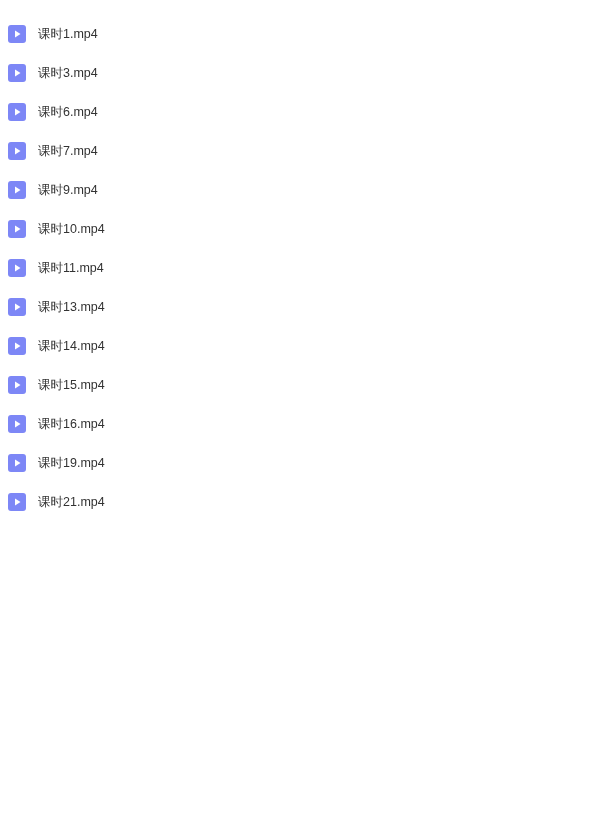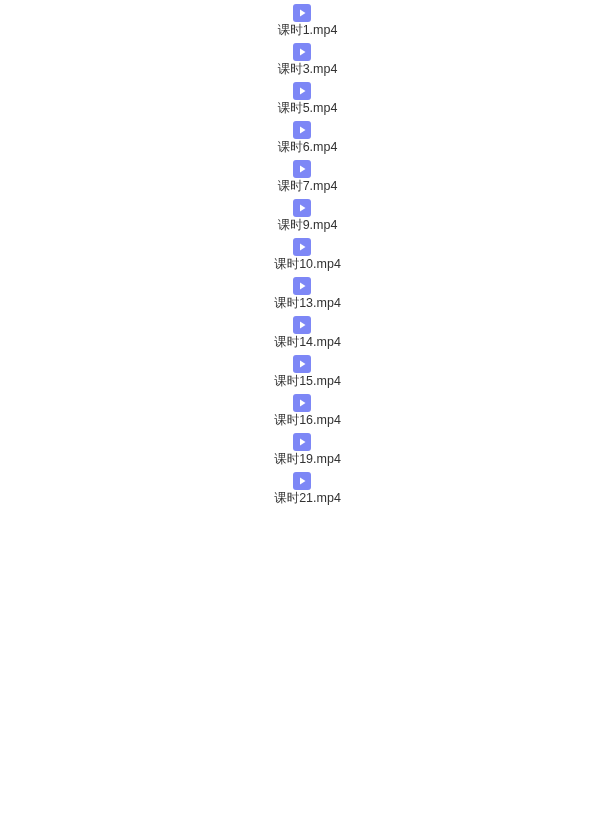--- a/index.html
+++ b/index.html
@@ -12,24 +12,23 @@
       background: #fff;
       width: 611px;
       padding: 4px 4px 4px 8px;
     }
     .file-list {
       display: flex;
       flex-direction: column;
     }
     .file-item {
       display: flex;
-      align-items: center;
+      align-items: flex-end;
       height: 39px;
       cursor: pointer;
-      flex-direction: column;
     }
     .file-icon {
       width: 18px;
       height: 18px;
       margin-right: 12px;
       flex-shrink: 0;
     }
     .file-icon svg {
       display: block;
       width: 18px;
@@ -63,29 +62,20 @@
       </span>
       <span class="file-name">课时3.mp4</span>
     </div>
     <div class="file-item">
       <span class="file-icon">
         <svg viewBox="0 0 18 18" xmlns="http://www.w3.org/2000/svg">
   <rect x="0" y="0" width="18" height="18" rx="3" ry="3" fill="#7d87f6"></rect>
   <path d="M 7 5.5 L 7 12.5 L 12.5 9 Z" fill="#ffffff"></path>
 </svg>
       </span>
-      <span class="file-name">课时5.mp4</span>
-    </div>
-    <div class="file-item">
-      <span class="file-icon">
-        <svg viewBox="0 0 18 18" xmlns="http://www.w3.org/2000/svg">
-  <rect x="0" y="0" width="18" height="18" rx="3" ry="3" fill="#7d87f6"></rect>
-  <path d="M 7 5.5 L 7 12.5 L 12.5 9 Z" fill="#ffffff"></path>
-</svg>
-      </span>
       <span class="file-name">课时6.mp4</span>
     </div>
     <div class="file-item">
       <span class="file-icon">
         <svg viewBox="0 0 18 18" xmlns="http://www.w3.org/2000/svg">
   <rect x="0" y="0" width="18" height="18" rx="3" ry="3" fill="#7d87f6"></rect>
   <path d="M 7 5.5 L 7 12.5 L 12.5 9 Z" fill="#ffffff"></path>
 </svg>
       </span>
       <span class="file-name">课时7.mp4</span>
@@ -100,20 +90,29 @@
       <span class="file-name">课时9.mp4</span>
     </div>
     <div class="file-item">
       <span class="file-icon">
         <svg viewBox="0 0 18 18" xmlns="http://www.w3.org/2000/svg">
   <rect x="0" y="0" width="18" height="18" rx="3" ry="3" fill="#7d87f6"></rect>
   <path d="M 7 5.5 L 7 12.5 L 12.5 9 Z" fill="#ffffff"></path>
 </svg>
       </span>
       <span class="file-name">课时10.mp4</span>
+    </div>
+    <div class="file-item">
+      <span class="file-icon">
+        <svg viewBox="0 0 18 18" xmlns="http://www.w3.org/2000/svg">
+  <rect x="0" y="0" width="18" height="18" rx="3" ry="3" fill="#7d87f6"></rect>
+  <path d="M 7 5.5 L 7 12.5 L 12.5 9 Z" fill="#ffffff"></path>
+</svg>
+      </span>
+      <span class="file-name">课时11.mp4</span>
     </div>
     <div class="file-item">
       <span class="file-icon">
         <svg viewBox="0 0 18 18" xmlns="http://www.w3.org/2000/svg">
   <rect x="0" y="0" width="18" height="18" rx="3" ry="3" fill="#7d87f6"></rect>
   <path d="M 7 5.5 L 7 12.5 L 12.5 9 Z" fill="#ffffff"></path>
 </svg>
       </span>
       <span class="file-name">课时13.mp4</span>
     </div>

